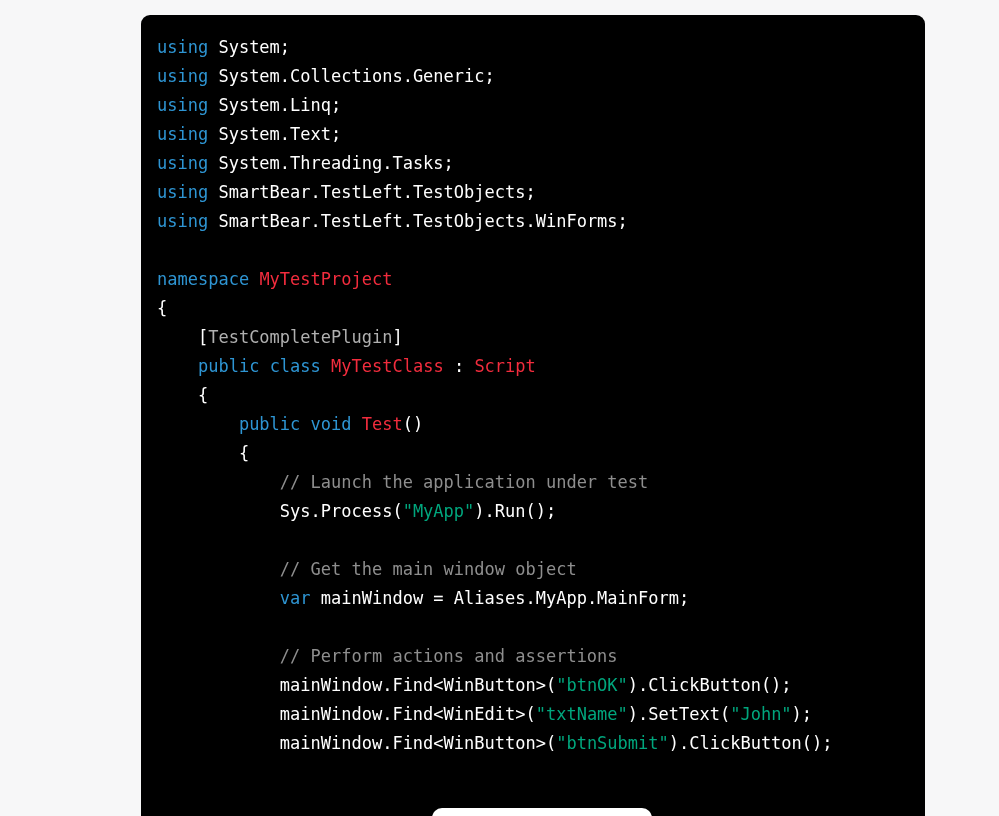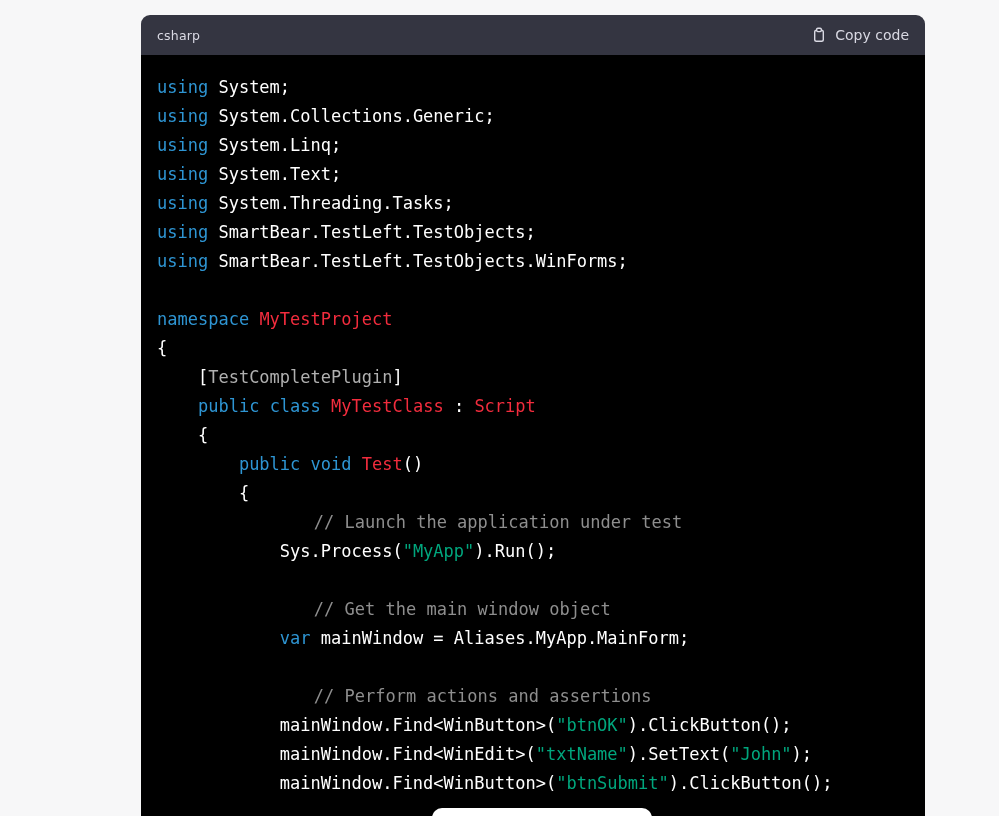--- a/index.html
+++ b/index.html
@@ -67,45 +67,33 @@
     overflow: hidden;
   }
   .code-line {
     white-space: pre;
     min-height: 29px;
     color: var(--c-pl, #fff);
   }
   .tok-kw   { color: var(--c-kw,   #2e95d3); }
   .tok-ty   { color: var(--c-ty,   #f22c3d); }
   .tok-str  { color: var(--c-str,  #00a67d); }
-  .tok-com  { color: var(--c-com,  #8e8e8e); margin-left: 34px; }
+  .tok-com  { color: var(--c-com,  #8e8e8e); }
   .tok-meta { color: var(--c-meta, #b0b0b0); margin-top: 12px; }
   .tok-pl   { color: var(--c-pl,   #ffffff); }
   .bottom-card {
     position: absolute;
     left: 432px;
     top: 808px;
     width: 220px;
     height: 24px; 
     background: var(--card-bg, #ffffff);
     border-radius: 10px 10px 0 0;
   }
 </style>
 </head>
 <body>
 
 <figure class="code-block">
-  <header class="code-header">
-    <span class="lang-label">csharp</span>
-    <button class="copy-btn">
-      <span>
-        <svg width="16" height="16" viewBox="0 0 16 16" fill="none" aria-hidden="true">
-          <rect x="3.7" y="3.2" width="8.6" height="11.1" rx="1.8" stroke="currentColor" stroke-width="1.4"></rect>
-          <rect x="5.7" y="1.2" width="4.6" height="3.4" rx="1.1" fill="var(--header-bg, #343541)" stroke="currentColor" stroke-width="1.4"></rect>
-        </svg>
-      </span>
-      <span>Copy code</span>
-    </button>
-  </header>
   <pre class="code-body"><code id="code-lines"><div class="code-line"><span class="tok-kw">using</span><span class="tok-pl"> System;</span></div><div class="code-line"><span class="tok-kw">using</span><span class="tok-pl"> System.Collections.Generic;</span></div><div class="code-line"><span class="tok-kw">using</span><span class="tok-pl"> System.Linq;</span></div><div class="code-line"><span class="tok-kw">using</span><span class="tok-pl"> System.Text;</span></div><div class="code-line"><span class="tok-kw">using</span><span class="tok-pl"> System.Threading.Tasks;</span></div><div class="code-line"><span class="tok-kw">using</span><span class="tok-pl"> SmartBear.TestLeft.TestObjects;</span></div><div class="code-line"><span class="tok-kw">using</span><span class="tok-pl"> SmartBear.TestLeft.TestObjects.WinForms;</span></div><div class="code-line"></div><div class="code-line"><span class="tok-kw">namespace</span><span class="tok-pl"> </span><span class="tok-ty">MyTestProject</span></div><div class="code-line"><span class="tok-pl">{</span></div><div class="code-line"><span class="tok-pl">    [</span><span class="tok-meta">TestCompletePlugin</span><span class="tok-pl">]</span></div><div class="code-line"><span class="tok-pl">    </span><span class="tok-kw">public</span><span class="tok-pl"> </span><span class="tok-kw">class</span><span class="tok-pl"> </span><span class="tok-ty">MyTestClass</span><span class="tok-pl"> : </span><span class="tok-ty">Script</span></div><div class="code-line"><span class="tok-pl">    {</span></div><div class="code-line"><span class="tok-pl">        </span><span class="tok-kw">public</span><span class="tok-pl"> </span><span class="tok-kw">void</span><span class="tok-pl"> </span><span class="tok-ty">Test</span><span class="tok-pl">()</span></div><div class="code-line"><span class="tok-pl">        {</span></div><div class="code-line"><span class="tok-pl">            </span><span class="tok-com">// Launch the application under test</span></div><div class="code-line"><span class="tok-pl">            Sys.Process(</span><span class="tok-str">"MyApp"</span><span class="tok-pl">).Run();</span></div><div class="code-line"></div><div class="code-line"><span class="tok-pl">            </span><span class="tok-com">// Get the main window object</span></div><div class="code-line"><span class="tok-pl">            </span><span class="tok-kw">var</span><span class="tok-pl"> mainWindow = Aliases.MyApp.MainForm;</span></div><div class="code-line"></div><div class="code-line"><span class="tok-pl">            </span><span class="tok-com">// Perform actions and assertions</span></div><div class="code-line"><span class="tok-pl">            mainWindow.Find&lt;WinButton&gt;(</span><span class="tok-str">"btnOK"</span><span class="tok-pl">).ClickButton();</span></div><div class="code-line"><span class="tok-pl">            mainWindow.Find&lt;WinEdit&gt;(</span><span class="tok-str">"txtName"</span><span class="tok-pl">).SetText(</span><span class="tok-str">"John"</span><span class="tok-pl">);</span></div><div class="code-line"><span class="tok-pl">            mainWindow.Find&lt;WinButton&gt;(</span><span class="tok-str">"btnSubmit"</span><span class="tok-pl">).ClickButton();</span></div></code></pre>
 </figure>
 
 <div class="bottom-card"></div>
 
 </body></html>

